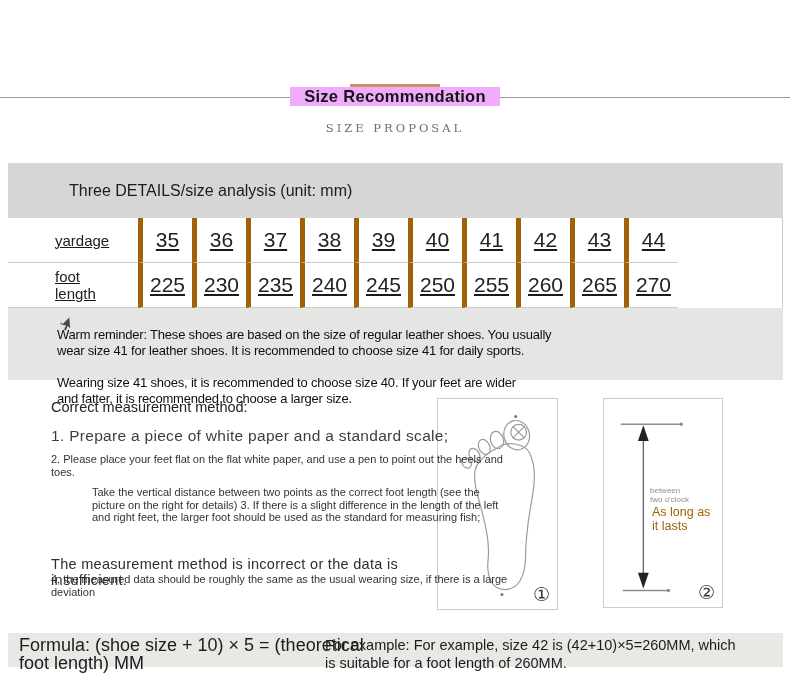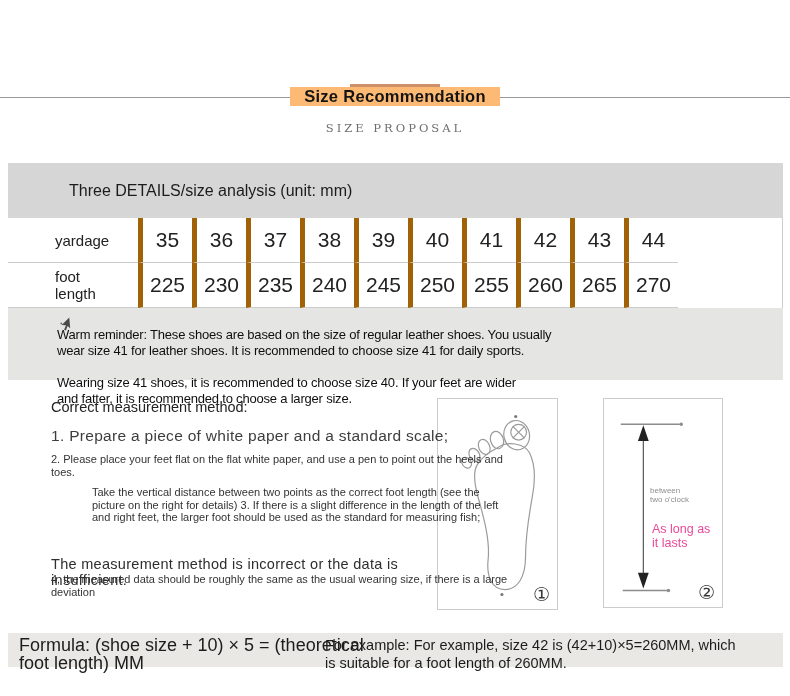--- a/index.html
+++ b/index.html
@@ -4,32 +4,32 @@
 <style>
   html,body{margin:0;padding:0;background:#fff;}
   .page{position:relative;width:790px;height:696px;background:#fff;overflow:hidden;
         font-family:"Liberation Sans",sans-serif;color:#1a1a1a;}
   .abs{position:absolute;}
 
   
   .accent-bar{left:350px;top:84px;width:90px;height:3px;background:#cf8f68;}
   .title-rule{left:0;top:97px;width:790px;height:1px;background:#9a9a9a;}
   .title-wrap{left:0;right:0;top:87px;text-align:center;z-index:2;}
-  .title-wrap span{display:inline-block;background:#fdba74;padding:0 14px;
+  .title-wrap span{display:inline-block;background:#f0abfc;padding:0 14px;
         font-size:16.5px;font-weight:600;letter-spacing:.3px;color:#141414;}
   .subtitle{left:0;right:0;top:121px;text-align:center;z-index:2;
         font-family:"DejaVu Serif","Liberation Serif",serif;font-size:11.5px;
         letter-spacing:3px;color:#6e6e6e;}
 
   
   .banner{left:8px;top:163px;width:775px;height:55px;background:#d6d6d6;}
   .banner span{display:block;padding-left:29px;line-height:55px;font-size:16px;color:#1c1c1c;margin-left:32px;}
 
   
-  .size-table{left:8px;top:218px;width:775px;height:112px;font-size:15px;}
+  .size-table{left:8px;top:218px;width:775px;height:112px;font-size:15px;text-decoration:underline;}
   .t-row{display:flex;height:45px;}
   .t-label{width:130px;box-sizing:border-box;padding-left:47px;display:flex;
         align-items:center;border-bottom:1px solid #ccc;color:#222;}
   .t-label span{display:block;width:52px;line-height:17px;}
   .t-cell{width:54px;box-sizing:border-box;border-left:5px solid #a16207;border-bottom:1px solid #ccc;
         display:flex;align-items:center;justify-content:center;font-size:21px;color:#222;}
   .t-fill{flex:1;}
   .t-right-edge{left:774px;top:0;width:1px;height:90px;background:#ccc;}
 
   
@@ -50,21 +50,21 @@
         color:#2e2e2e;z-index:2;}
 
   
   .figbox{box-sizing:border-box;border:1px solid #ccc;background:#fff;z-index:1;}
   .fig1{left:437px;top:398px;width:121px;height:212px;}
   .fig2{left:603px;top:398px;width:120px;height:210px;}
   .fig-num{position:absolute;right:7px;bottom:4px;font-family:"DejaVu Sans",sans-serif;
         font-size:19px;color:#3a3a3a;}
   .figbox svg{display:block;width:100%;height:100%;}
   .fig2-small{left:650px;top:486px;font-size:8px;line-height:9px;color:#8f8f8f;z-index:2;}
-  .fig2-large{left:652px;top:522px;font-size:12.5px;line-height:14px;color:#ec4899;z-index:2;}
+  .fig2-large{left:652px;top:505px;font-size:12.5px;line-height:14px;color:#a16207;z-index:2;}
 
   
   .formula-strip{left:8px;top:633px;width:775px;height:34px;background:#eae8e4;z-index:1;}
   .formula-left{left:19px;top:636px;font-size:18px;line-height:18px;color:#1c1c1c;z-index:2;}
   .formula-right{left:325px;top:636px;font-size:14.5px;line-height:18px;color:#1c1c1c;z-index:2;}
 </style>
 </head>
 <body>
 
 <div class="page">

